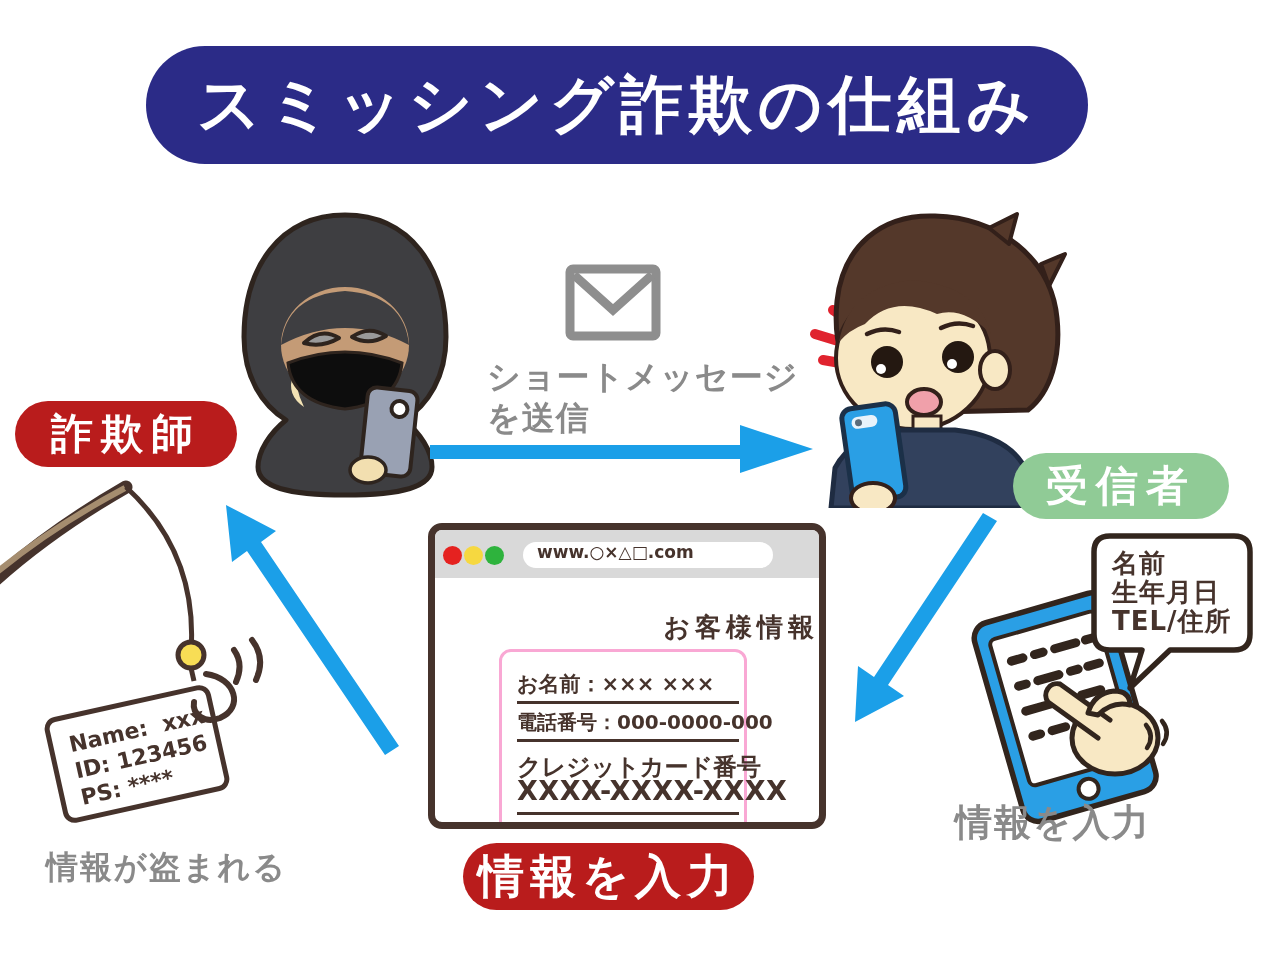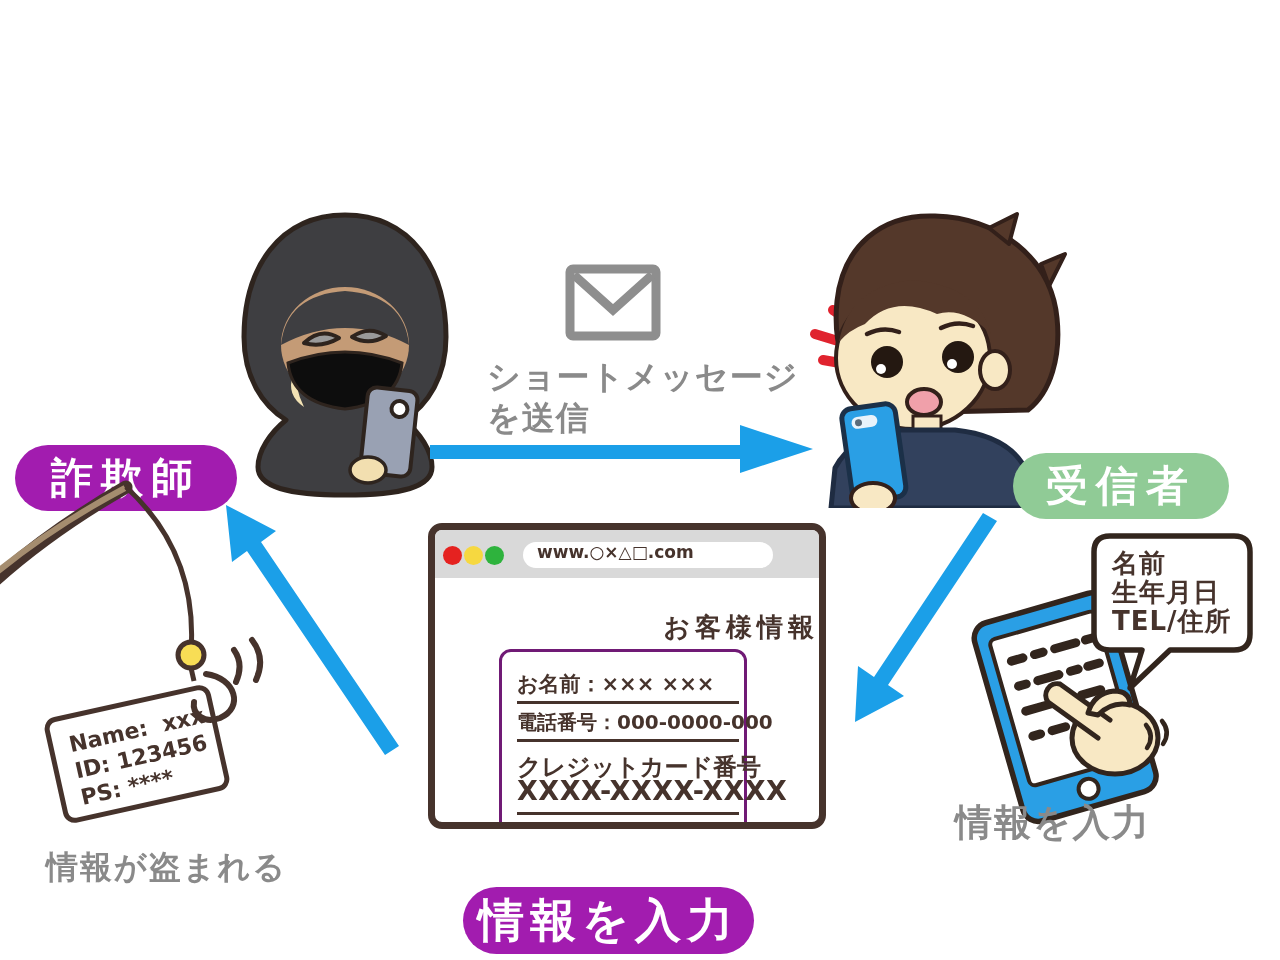--- a/index.html
+++ b/index.html
@@ -3,58 +3,61 @@
 <meta charset="utf-8">
 <style>
   html,body{margin:0;padding:0;background:#fff;}
   .canvas{position:relative;width:1280px;height:960px;background:#ffffff;overflow:hidden;
           font-family:"DejaVu Sans",sans-serif;}
   .abs{position:absolute;}
   .pill{display:flex;align-items:center;justify-content:center;border-radius:999px;
         color:#ffffff;font-weight:bold;}
   .title-banner{left:146px;top:46px;width:942px;height:118px;background:#2b2b87;
         border-radius:60px;font-size:63px;letter-spacing:6px;}
-  .badge-pink{background:#a21caf;margin-top:44px;}
+  .badge-pink{background:#b91c1c;}
   .badge-green{background:#90cb96;}
   .badge-scammer{left:15px;top:401px;width:222px;height:66px;font-size:42px;letter-spacing:8px;}
   .badge-receiver{left:1013px;top:429px;width:216px;height:66px;font-size:42px;letter-spacing:8px;margin-top:24px;}
   .badge-fake{left:463px;top:843px;width:291px;height:67px;font-size:46px;letter-spacing:6px;}
   .gray-caption{color:#8a8a8a;font-weight:bold;}
   .sms-text{left:487px;top:356px;font-size:33px;line-height:41px;letter-spacing:1px;}
   .caption-stolen{left:46px;top:846px;font-size:32px;letter-spacing:2px;}
   .caption-input{left:955px;top:798px;font-size:37px;letter-spacing:2px;}
   
   .browser{left:428px;top:523px;width:384px;height:292px;background:#ffffff;
            border:7px solid #46332c;border-radius:14px;overflow:hidden;}
   .titlebar{position:absolute;left:0;top:0;right:0;height:48px;background:#d9d9d9;}
   .dot{position:absolute;top:16px;width:19px;height:19px;border-radius:50%;}
   .url-pill{position:absolute;left:88px;top:12px;width:250px;height:26px;background:#ffffff;
             border-radius:14px;display:flex;padding-left:14px;
             color:#46332c;font-weight:bold;font-size:17px;box-sizing:border-box;}
   .site-heading{position:absolute;left:0;top:80px;width:100%;text-align:right;color:#46332c;
             font-weight:bold;font-size:26px;letter-spacing:5px;}
   .form-box{position:absolute;left:64px;top:119px;width:248px;height:215px;background:#fff;
-            border:3px solid #701a75;border-radius:12px;box-sizing:border-box;}
+            border:3px solid #f9a8d4;border-radius:12px;box-sizing:border-box;}
   .form-text{position:absolute;left:15px;color:#46332c;font-weight:bold;white-space:nowrap;}
   .underline{position:absolute;left:15px;width:222px;height:3px;background:#46332c;}
   
   .hook-card{left:52px;top:700px;width:170px;height:108px;background:#fff;border:5px solid #46332c;
              border-radius:12px;transform:rotate(-12.5deg);z-index:2;box-sizing:border-box;
              padding:12px 0 0 16px;}
   .hook-card div{color:#46332c;font-weight:bold;font-size:22px;line-height:27px;white-space:pre;}
   
   .bubble-text{left:1112px;top:549px;color:#46332c;font-weight:bold;font-size:26px;
                line-height:29px;letter-spacing:1px;z-index:4;}
   .z3{z-index:3;}
 </style>
 </head>
 <body>
 
 <div class="canvas">
 
+  <div class="abs pill title-banner">
+    <span>スミッシング詐欺の仕組み</span>
+  </div>
 
   <svg class="abs" style="left:218px;top:205px" width="255" height="297" viewBox="0 0 255 297">
     <path d="M127,10 C62,10 26,62 26,132 C26,172 44,200 68,215 C52,228 40,246 40,262 C40,282 70,290 127,290 C184,290 214,282 214,262 C214,246 202,228 186,215 C210,200 228,172 228,132 C228,62 192,10 127,10 Z" fill="#3e3e41" stroke="#2e241e" stroke-width="5" stroke-linejoin="round"></path>
     <ellipse cx="127" cy="140" rx="64" ry="58" fill="#c49b76"></ellipse>
     <path d="M75,170 Q68,190 86,202 Q76,182 78,162 Z" fill="#f2e2b4"></path>
     <path d="M63,140 Q68,90 127,86 Q186,90 191,140 Q127,106 63,140 Z" fill="#3e3e41"></path>
     <path d="M86,138 Q103,122 121,133 Q104,143 86,138 Z" fill="#9a9a9a" stroke="#2e241e" stroke-width="4" stroke-linejoin="round"></path>
     <path d="M134,132 Q151,120 168,131 Q151,141 134,132 Z" fill="#9a9a9a" stroke="#2e241e" stroke-width="4" stroke-linejoin="round"></path>
     <path d="M70,158 Q127,136 184,158 Q180,198 127,204 Q74,198 70,158 Z" fill="#0d0d0d" stroke="#2e241e" stroke-width="3"></path>
     <g transform="rotate(6 171 227)">

